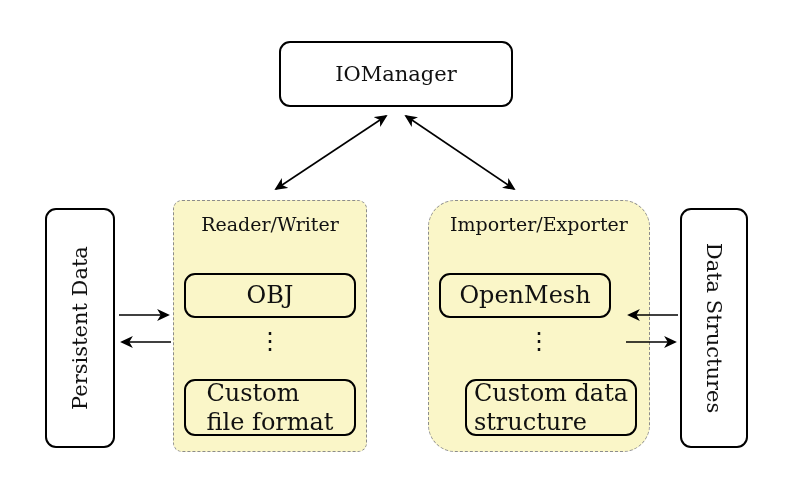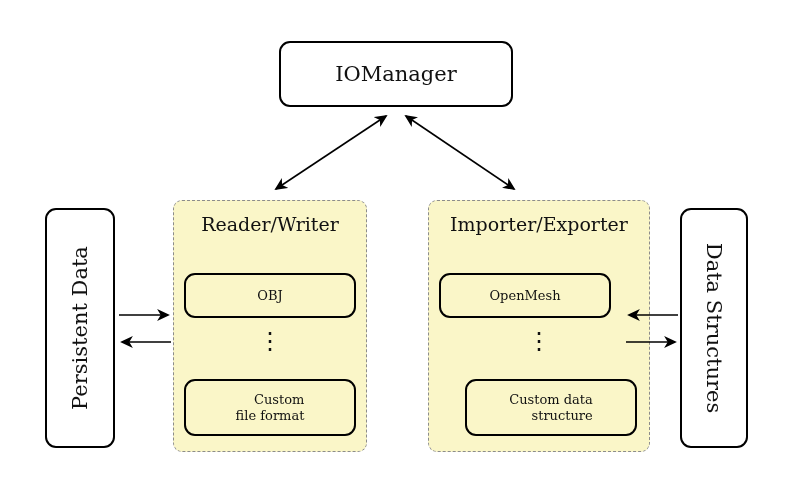--- a/index.html
+++ b/index.html
@@ -55,22 +55,22 @@
     width: 172px;
     background: #faf6c8;
     border: 2.5px solid #000000;
     border-radius: 11px;
     display: flex;
     align-items: center;
     justify-content: center;
     box-sizing: border-box;
   }
   .inner .lbl {
-    font-size: 13px;
-    text-align: right;
+    font-size: 24px;
+    text-align: left;
     line-height: 1.18;
     white-space: pre-line;
   }
   .vdots {
     position: absolute;
     left: 0;
     width: 100%;
     text-align: center;
     font-size: 24px;
     line-height: 1;
@@ -107,21 +107,21 @@
     <div class="inner" style="top:72px; height:45px;">
       <span class="lbl">OBJ</span>
     </div>
     <div class="vdots" style="top:128px;">⋮</div>
     <div class="inner" style="top:178px; height:57px;">
       <span class="lbl">Custom
 file format</span>
     </div>
   </div>
 
-  <div class="group" style="left:428px; top:200px; width:222px; height:252px;">
+  <div class="group" style="left:428px; top:200px; width:222px; height:252px;border-radius:27px;">
     <div class="group-title">Importer/Exporter</div>
     <div class="inner" style="top:72px; height:45px;">
       <span class="lbl">OpenMesh</span>
     </div>
     <div class="vdots" style="top:128px;">⋮</div>
     <div class="inner" style="top:178px; height:57px;margin-left:26px;">
       <span class="lbl">Custom data
 structure</span>
     </div>
   </div>

